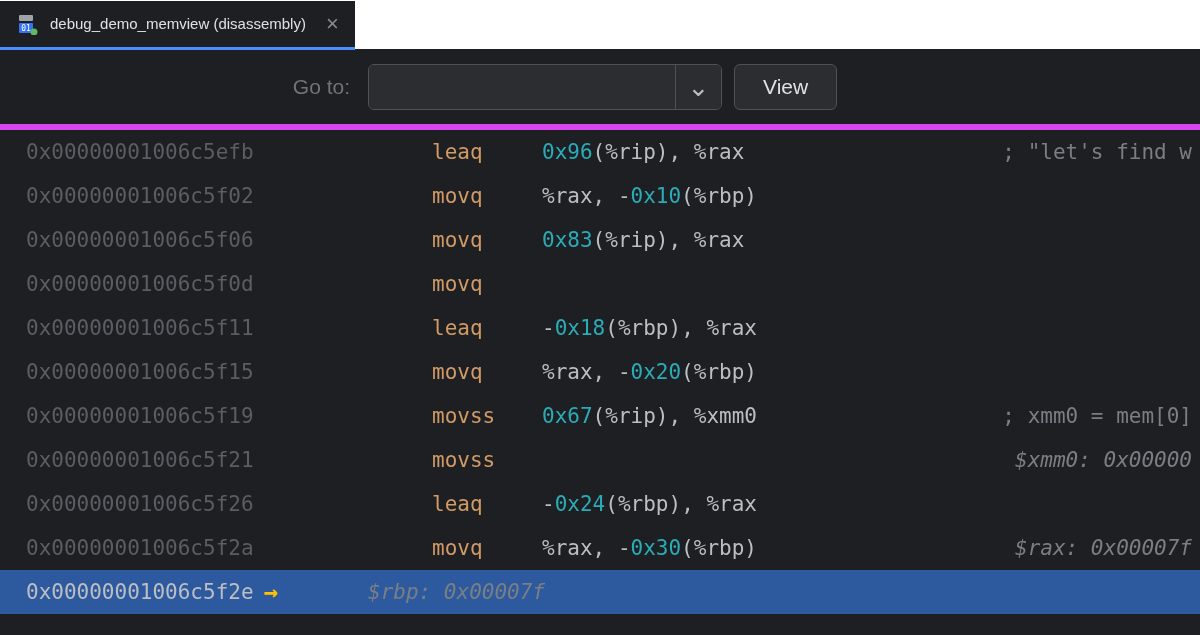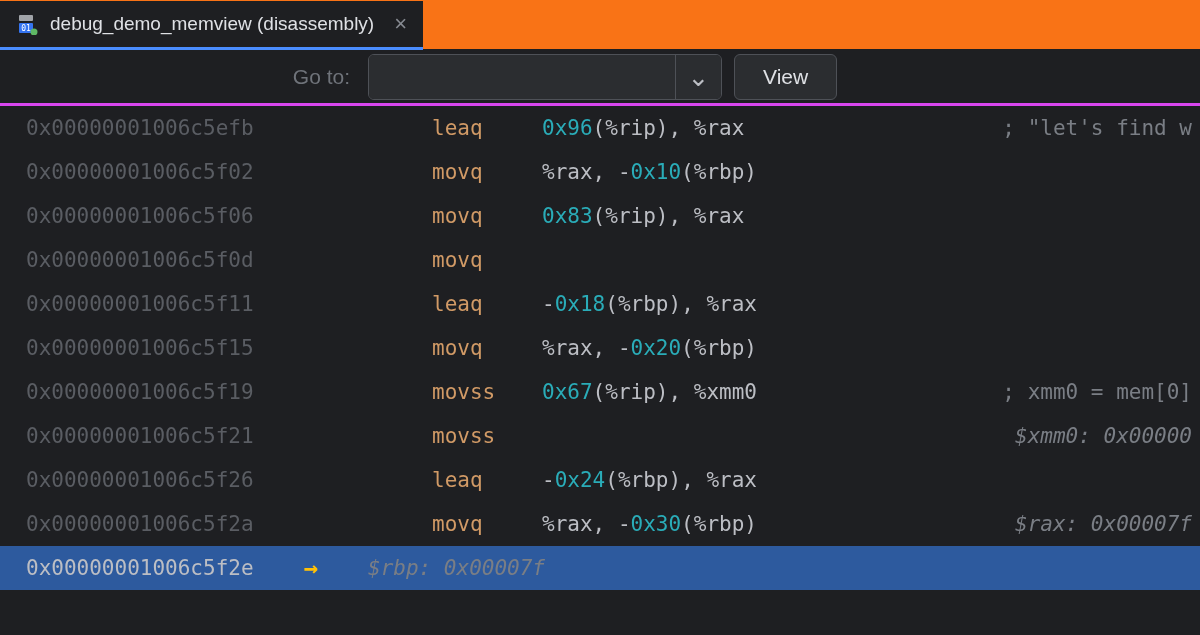--- a/index.html
+++ b/index.html
@@ -12,56 +12,56 @@
       color: #bcbec4;
       font-family: -apple-system, BlinkMacSystemFont, 'Segoe UI', sans-serif;
       font-size: 14px;
       overflow: hidden;
       width: 1200px;
       height: 635px;
     }
     .tab-bar {
       display: flex;
       align-items: center;
-      background: #f97316;
+      background: #ffffff;
       border-bottom: 1px solid #1e1f22;
       height: 50px;
     }
     .tab {
       display: flex;
       align-items: center;
       gap: 12px;
       padding: 0 16px;
       height: 100%;
       background: #1e1f22;
       border-bottom: 3px solid #4a8dff;
       margin-bottom: -1px;
     }
     .tab-icon {
       display: flex;
       align-items: center;
     }
     .tab-title {
       color: #dfe1e5;
-      font-size: 19px;
+      font-size: 15px;
       font-weight: 400;
     }
     .tab-close {
       color: #868a91;
       font-size: 22px;
       cursor: pointer;
       margin-left: 8px;
     }
     .toolbar {
       display: flex;
       align-items: center;
       padding: 14px 0;
       background: #1e1f22;
-      border-bottom: 3px solid #d946ef;
-      height: 56px;
+      border-bottom: 6px solid #d946ef;
+      height: 80px;
     }
     .goto-label {
       color: #6f737a;
       font-size: 21px;
       width: 368px;
       text-align: right;
       padding-right: 18px;
     }
     .goto-field-wrap {
       display: flex;
@@ -119,21 +119,20 @@
       background: #2d5a9e;
     }
     .addr-col {
       width: 368px;
       padding-left: 26px;
       color: #5a5d63;
       display: flex;
     }
     .asm-row.current .addr-col {
       color: #bcbec4;
-      gap: 40px;
     }
     .arrow {
       margin-left: 10px;
       color: #ffc107;
       font-size: 24px;
       font-weight: bold;
     }
     .code-col {
       flex: 1;
       display: flex;

